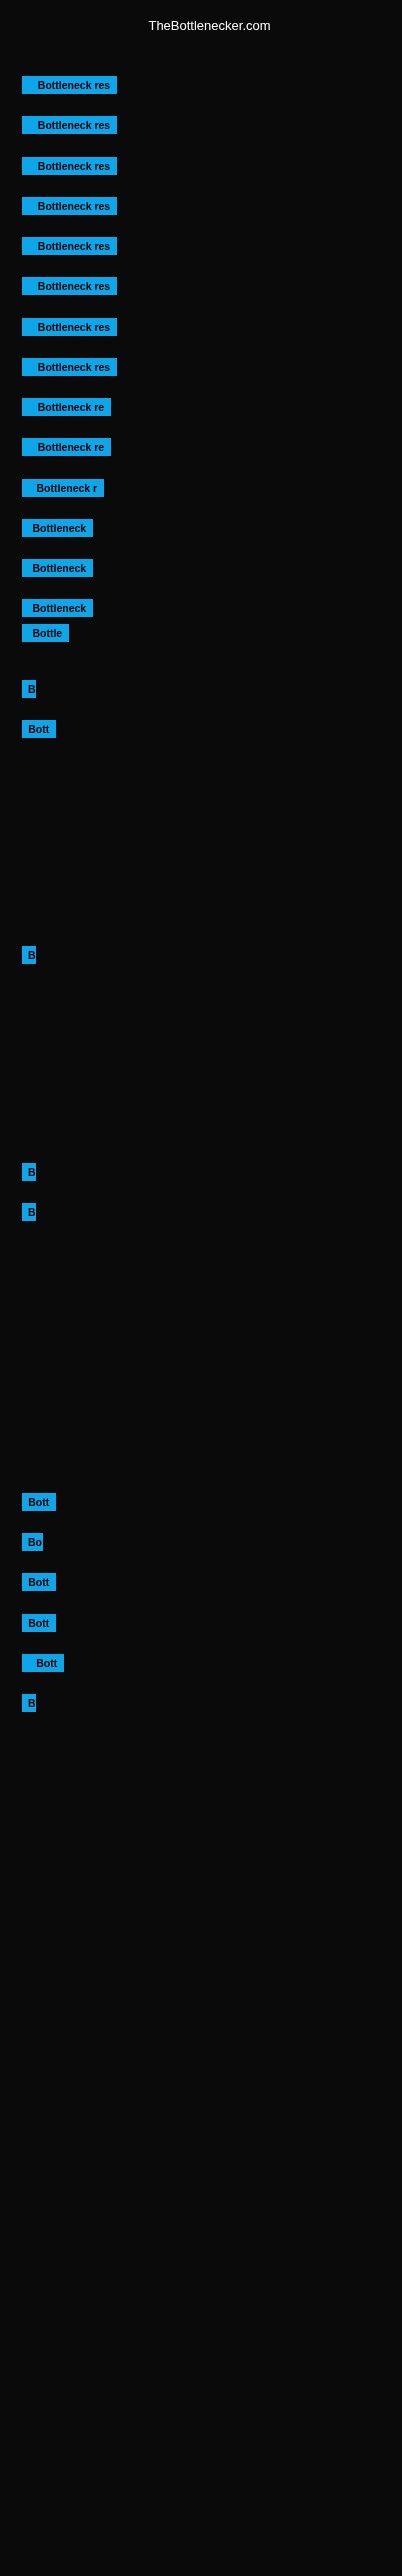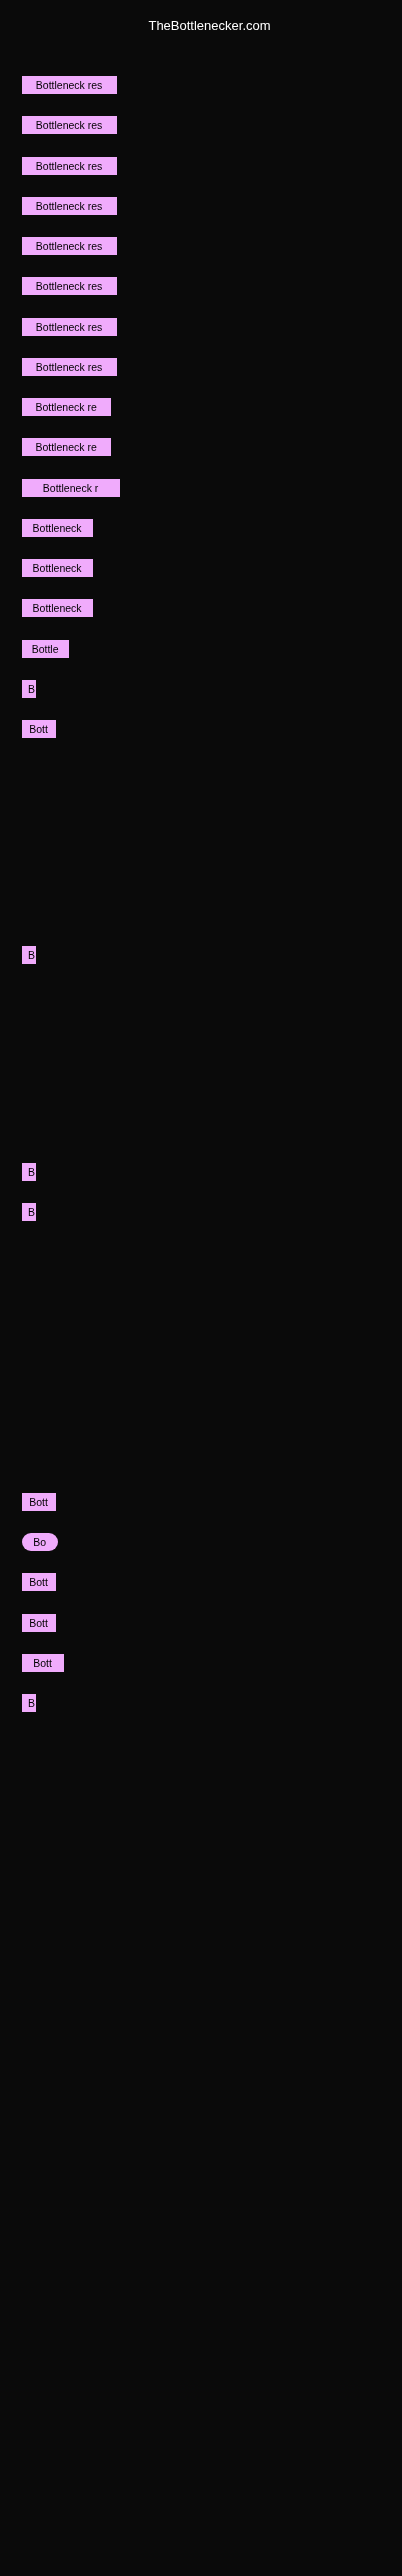--- a/index.html
+++ b/index.html
@@ -15,59 +15,59 @@
       position: relative;
     }
     .site-title {
       text-align: center;
       color: #ffffff;
       font-size: 13px;
       padding: 6.4px 0;
       font-weight: normal;
     }
     .bottleneck-button {
-      background-color: #f0abfc;
+      background-color: #0ea5e9;
       color: #000000;
       font-size: 10.5px;
-      font-weight: normal;
+      font-weight: bold;
       padding: 3.2px 6.4px;
       display: inline-block;
       white-space: nowrap;
       overflow: hidden;
       cursor: pointer;
       border: none;
-      text-align: center;
+      text-align: right;
     }
   </style>
 </head>
 <body>
 
 <div class="site-title">TheBottlenecker.com</div>
 
 <div id="buttons-container" style="position: relative; width: 403px; height: 2552px;">
 <div style="position: absolute; top: 24px; left: 1.6px;"><button class="bottleneck-button" style="width: 95px;">Bottleneck res</button></div>
     <div style="position: absolute; top: 64px; left: 1.6px;"><button class="bottleneck-button" style="width: 95px;">Bottleneck res</button></div>
     <div style="position: absolute; top: 105px; left: 1.6px;"><button class="bottleneck-button" style="width: 95px;">Bottleneck res</button></div>
     <div style="position: absolute; top: 145px; left: 1.6px;"><button class="bottleneck-button" style="width: 95px;">Bottleneck res</button></div>
     <div style="position: absolute; top: 185px; left: 1.6px;"><button class="bottleneck-button" style="width: 95px;">Bottleneck res</button></div>
     <div style="position: absolute; top: 225px; left: 1.6px;"><button class="bottleneck-button" style="width: 95px;">Bottleneck res</button></div>
     <div style="position: absolute; top: 266px; left: 1.6px;"><button class="bottleneck-button" style="width: 95px;">Bottleneck res</button></div>
     <div style="position: absolute; top: 306px; left: 1.6px;"><button class="bottleneck-button" style="width: 95px;">Bottleneck res</button></div>
     <div style="position: absolute; top: 346px; left: 1.6px;"><button class="bottleneck-button" style="width: 89px;">Bottleneck re</button></div>
     <div style="position: absolute; top: 386px; left: 1.6px;"><button class="bottleneck-button" style="width: 89px;">Bottleneck re</button></div>
-    <div style="position: absolute; top: 427px; left: 1.6px;"><button class="bottleneck-button" style="width: 98px;">Bottleneck r</button></div>
+    <div style="position: absolute; top: 427px; left: 1.6px;"><button class="bottleneck-button" style="width: 82px;">Bottleneck r</button></div>
     <div style="position: absolute; top: 467px; left: 1.6px;"><button class="bottleneck-button" style="width: 71px;">Bottleneck</button></div>
     <div style="position: absolute; top: 507px; left: 1.6px;"><button class="bottleneck-button" style="width: 71px;">Bottleneck</button></div>
     <div style="position: absolute; top: 547px; left: 1.6px;"><button class="bottleneck-button" style="width: 71px;">Bottleneck</button></div>
-    <div style="position: absolute; top: 588px; left: 1.6px;"><button class="bottleneck-button" style="width: 47px;">Bottle</button></div>
+    <div style="position: absolute; top: 572px; left: 1.6px;"><button class="bottleneck-button" style="width: 47px;">Bottle</button></div>
     <div style="position: absolute; top: 628px; left: 1.6px;"><button class="bottleneck-button" style="width: 14.5px;">B</button></div>
     <div style="position: absolute; top: 668px; left: 1.6px;"><button class="bottleneck-button" style="width: 34px;">Bott</button></div>
     <div style="position: absolute; top: 894px; left: 1.6px;"><button class="bottleneck-button" style="width: 14.5px;">B</button></div>
     <div style="position: absolute; top: 1111px; left: 1.6px;"><button class="bottleneck-button" style="width: 14.5px;">B</button></div>
     <div style="position: absolute; top: 1151px; left: 1.6px;"><button class="bottleneck-button" style="width: 14.5px;">B</button></div>
     <div style="position: absolute; top: 1441px; left: 1.6px;"><button class="bottleneck-button" style="width: 34px;">Bott</button></div>
-    <div style="position: absolute; top: 1481px; left: 1.6px;"><button class="bottleneck-button" style="width: 36px; border-radius: 9px;">Bo</button></div>
+    <div style="position: absolute; top: 1481px; left: 1.6px;"><button class="bottleneck-button" style="width: 21px;">Bo</button></div>
     <div style="position: absolute; top: 1521px; left: 1.6px;"><button class="bottleneck-button" style="width: 34px;">Bott</button></div>
     <div style="position: absolute; top: 1562px; left: 1.6px;"><button class="bottleneck-button" style="width: 34px;">Bott</button></div>
     <div style="position: absolute; top: 1602px; left: 1.6px;"><button class="bottleneck-button" style="width: 42px;">Bott</button></div>
     <div style="position: absolute; top: 1642px; left: 1.6px;"><button class="bottleneck-button" style="width: 14.5px;">B</button></div>
   </div>
 
 
 </body></html>

